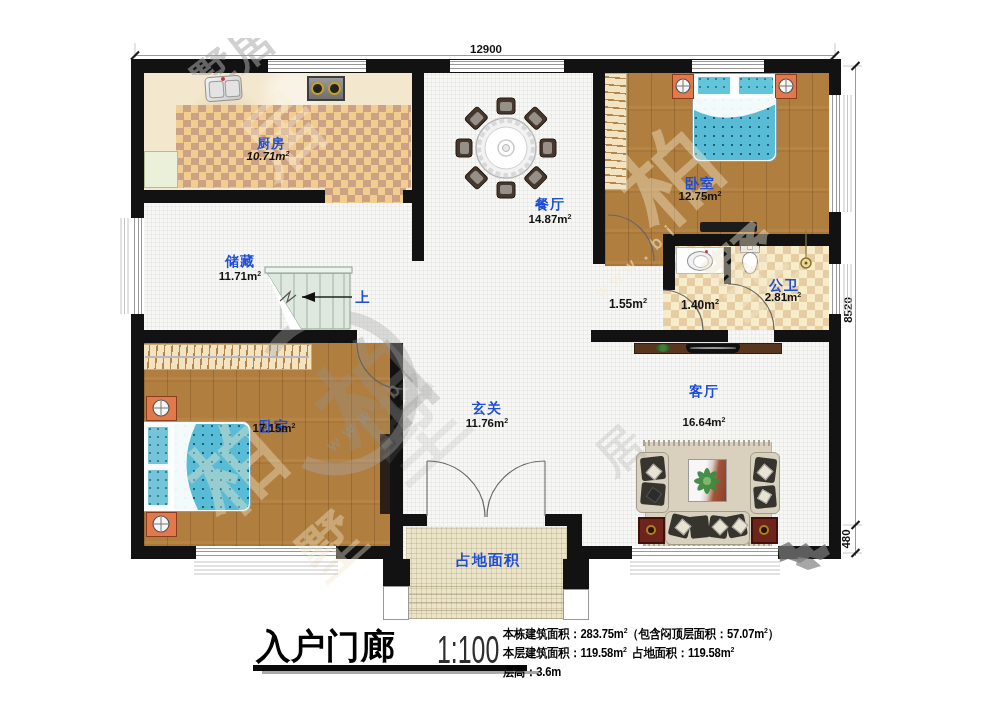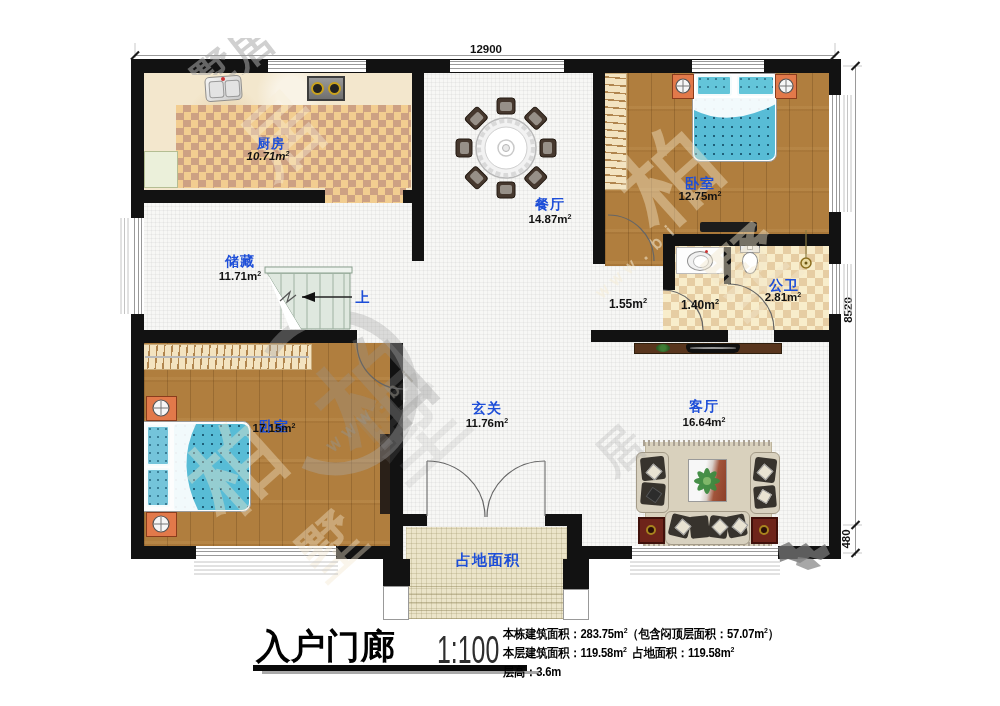--- a/index.html
+++ b/index.html
@@ -335,21 +335,21 @@
 <div class="lab" style="left:784px;top:286px;">公卫</div>
 <div class="area" style="left:783px;top:297px;">2.81m<sup>2</sup></div>
 <div class="area" style="left:700px;top:304px;font-size:12px;">1.40m<sup>2</sup></div>
 <div class="area" style="left:628px;top:303px;font-size:12px;">1.55m<sup>2</sup></div>
 <div class="lab" style="left:240px;top:262px;">储藏</div>
 <div class="area" style="left:240px;top:276px;">11.71m<sup>2</sup></div>
 <div class="lab" style="left:274px;top:427px;">卧室</div>
 <div class="area" style="left:274px;top:428px;">17.15m<sup>2</sup></div>
 <div class="lab" style="left:487px;top:409px;">玄关</div>
 <div class="area" style="left:487px;top:423px;">11.76m<sup>2</sup></div>
-<div class="lab" style="left:704px;top:407px;">客厅</div>
+<div class="lab" style="left:704px;top:392px;">客厅</div>
 <div class="area" style="left:704px;top:422px;">16.64m<sup>2</sup></div>
 <div class="lab" style="left:488px;top:560px;font-size:15px;">占地面积</div>
 <div class="lab" style="left:363px;top:298px;">上</div>
 </div>
 <div id="titleblock">
 <div class="abs" style="left:256px;top:624px;font-size:34.5px;font-weight:bold;color:#000;letter-spacing:0.3px;font-family:'Liberation Sans',sans-serif;">入户门廊</div>
 <div class="abs" style="left:253px;top:665px;width:274px;height:6px;background:#0a0a0a;"></div>
 <div class="abs" style="left:262px;top:671px;width:277px;height:3px;background:#a9a9a9;"></div>
 <div class="abs" style="left:437px;top:627px;font-size:39.5px;color:#2e2e2e;transform:scaleX(0.63);transform-origin:0 0;font-family:'Liberation Sans',sans-serif;">1:100</div>
 <div class="abs" style="left:503px;top:626px;font-size:12.5px;font-weight:bold;color:#000;white-space:nowrap;letter-spacing:-0.2px;transform:scaleX(0.9);transform-origin:0 0;">本栋建筑面积：283.75m<sup>2</sup>（包含闷顶层面积：57.07m<sup>2</sup>）</div>

